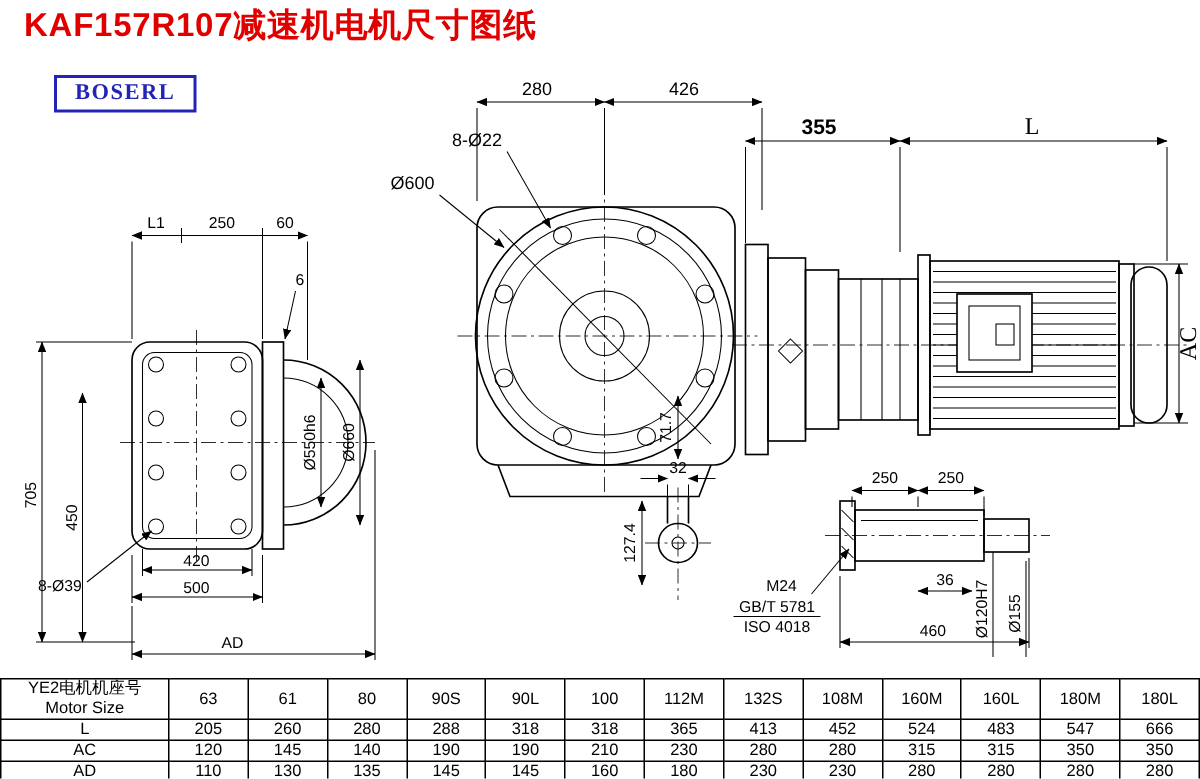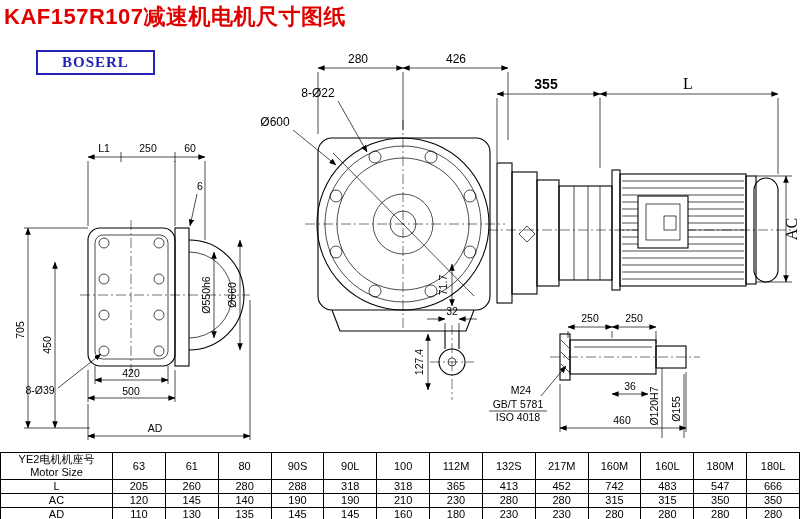--- a/index.html
+++ b/index.html
@@ -1,28 +1,28 @@
 <!DOCTYPE html>
 <html><head>
 <meta charset="utf-8">
 <style>
   html,body{margin:0;padding:0;}
   body{
     width:800px;height:519px;position:relative;overflow:hidden;
     background:#fff;font-family:"Liberation Sans",sans-serif;
   }
   .page-title{
-    position:absolute;left:4px;top:2px;
+    position:absolute;left:16px;top:2px;
     font-size:22px;font-weight:bold;color:#e10000;letter-spacing:0.5px;
   }
   .logo-box{
     position:absolute;left:36px;top:50px;
     border:2px solid #2323b8;color:#2323b8;
     font-family:"Liberation Serif",serif;font-weight:bold;font-size:15px;
-    padding:2px 24px;letter-spacing:1px;background:#fff;
+    padding:2px 12px;letter-spacing:1px;background:#fff;
   }
   .drawing{position:absolute;left:0;top:0;}
   svg text{fill:#000;}
   .ln{stroke:#000;stroke-width:1.1;fill:none;}
   .lnf{stroke:#000;stroke-width:1.1;fill:#fff;}
   .tn{stroke:#000;stroke-width:0.7;fill:none;}
   .cl{stroke:#000;stroke-width:0.55;fill:none;stroke-dasharray:10 3 2 3;}
   .dl{stroke:#000;stroke-width:0.7;fill:none;marker-start:url(#ar);marker-end:url(#ar);}
   .de{stroke:#000;stroke-width:0.7;fill:none;marker-end:url(#ar);}
   .dim{font-size:10.5px;font-family:"Liberation Sans",sans-serif;}
@@ -272,40 +272,40 @@
           <div>Motor Size</div>
         </td>
       <td>63</td>
           <td>61</td>
           <td>80</td>
           <td>90S</td>
           <td>90L</td>
           <td>100</td>
           <td>112M</td>
           <td>132S</td>
-          <td>217M</td>
+          <td>108M</td>
           <td>160M</td>
           <td>160L</td>
           <td>180M</td>
           <td>180L</td>
         </tr>
     </tbody>
     <tbody>
         <tr>
           <td class="rl">L</td>
           <td>205</td>
           <td>260</td>
           <td>280</td>
           <td>288</td>
           <td>318</td>
           <td>318</td>
           <td>365</td>
           <td>413</td>
           <td>452</td>
-          <td>742</td>
+          <td>524</td>
           <td>483</td>
           <td>547</td>
           <td>666</td>
         </tr>
         <tr>
           <td class="rl">AC</td>
           <td>120</td>
           <td>145</td>
           <td>140</td>
           <td>190</td>

